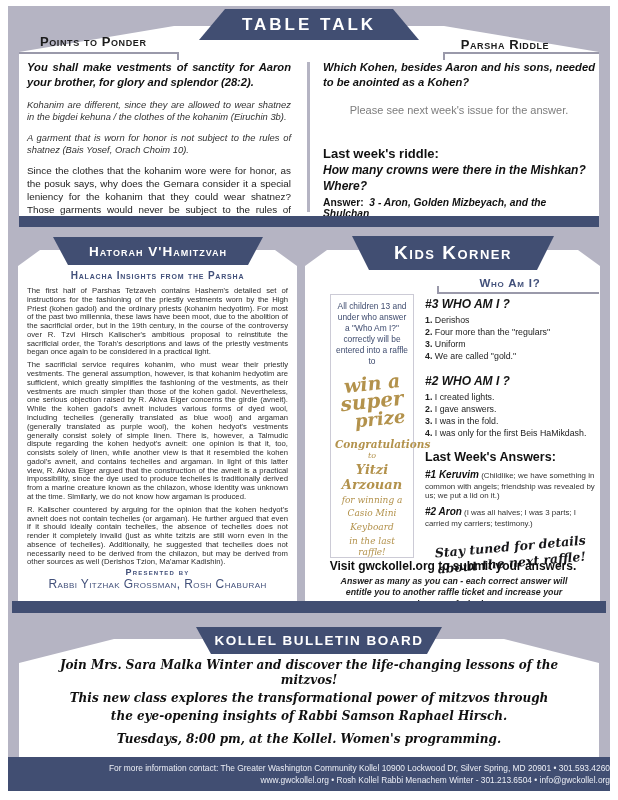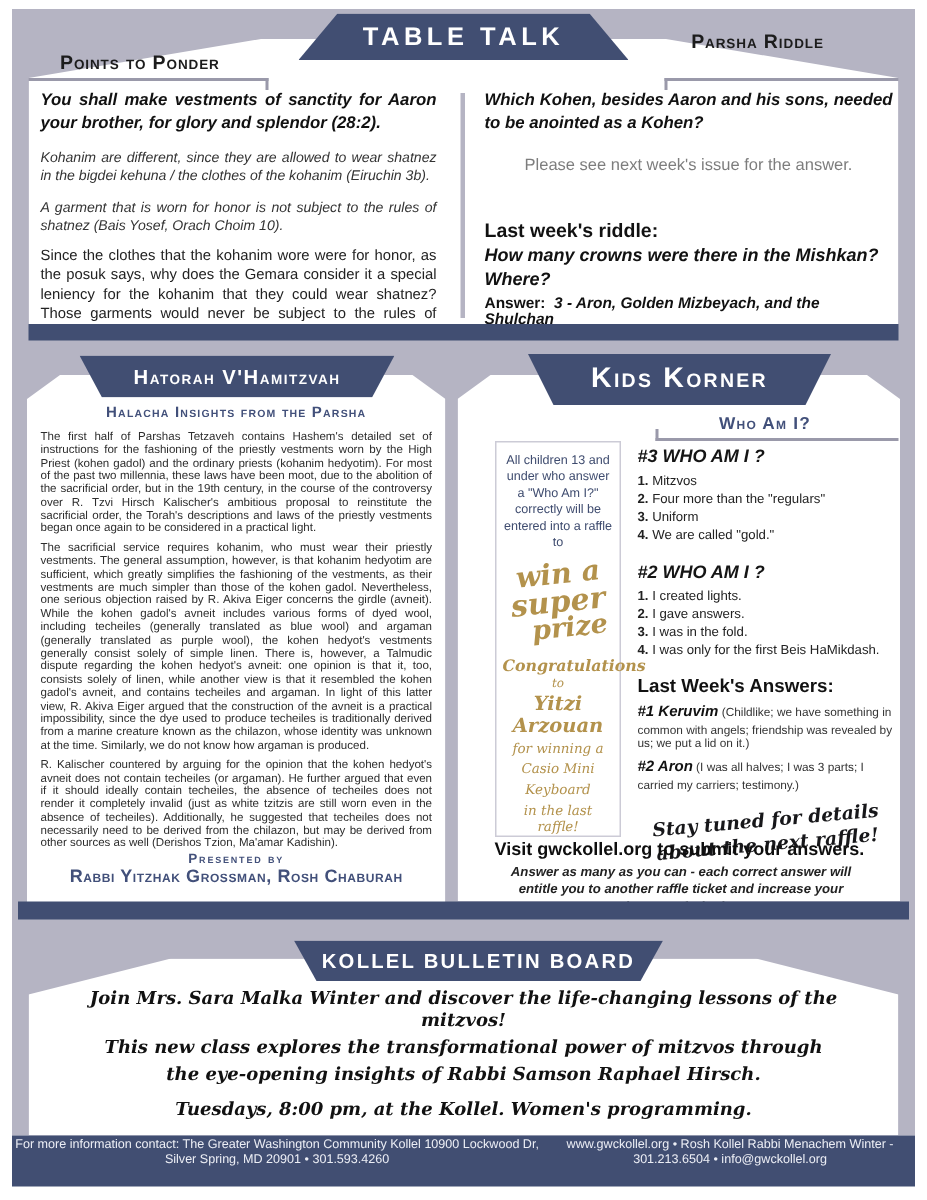--- a/index.html
+++ b/index.html
@@ -21,21 +21,21 @@
               clip-path:polygon(0 0,100% 0,calc(100% - 15px) 100%,15px 100%);}
 
   
   .sec-top{position:absolute;left:19px;top:26px;width:580px;height:190px;background:#ffffff;
            clip-path:polygon(0 100%,0 26px,155px 0,425px 0,580px 26px,580px 100%);}
   .bar-top{position:absolute;left:19px;top:216px;width:580px;height:11px;background:#414e72;}
   .divider-top{position:absolute;left:307px;top:62px;width:3px;height:150px;background:#b5b4c3;}
   .h-sec{position:absolute;font-weight:700;font-size:13px;letter-spacing:.6px;color:#1c1c1c;
          font-variant:small-caps;}
   .h-ptp{left:40px;top:34px;width:230px;text-align:left;}
-  .h-pr{left:405px;top:20px;width:200px;text-align:center;}
+  .h-pr{left:405px;top:37px;width:200px;text-align:center;}
   .rule{position:absolute;height:1.5px;background:#9a99aa;}
   .rule-ptp{left:19px;top:52px;width:160px;}
   .rule-ptp::after{content:"";position:absolute;right:0;top:0;width:2px;height:8px;background:#9a99aa;}
   .rule-pr{left:443px;top:52px;width:156px;}
   .rule-pr::before{content:"";position:absolute;left:0;top:0;width:2px;height:8px;background:#9a99aa;}
   .col-ptp{position:absolute;left:27px;top:60px;width:264px;}
   .col-pr{position:absolute;left:323px;top:60px;width:272px;}
   .quote{font-size:11.2px;font-weight:700;font-style:italic;text-align:justify;color:#111;
          line-height:1.35;margin:0 0 9px;}
   .src{font-size:9.4px;font-style:italic;color:#333;text-align:justify;line-height:1.3;margin:0 0 8px;}
@@ -49,21 +49,21 @@
 
   
   .sec-mleft{position:absolute;left:18px;top:250px;width:279px;height:352px;background:#ffffff;
              clip-path:polygon(0 100%,0 16px,22px 0,257px 0,279px 16px,279px 100%);}
   .sub-hal{position:absolute;left:18px;top:270px;width:279px;text-align:center;color:#42507a;
            font-weight:700;font-size:10px;letter-spacing:.8px;font-variant:small-caps;}
   .hat-body{position:absolute;left:27px;top:287px;width:261px;}
   .hat-body p{font-size:7.7px;line-height:1.14;text-align:justify;color:#2d2d2d;margin:0 0 4px;}
   .presented{position:absolute;left:18px;top:567px;width:279px;text-align:center;color:#42507a;}
   .presented .p1{font-size:9px;font-weight:700;letter-spacing:1.2px;font-variant:small-caps;display:block;}
-  .presented .p2{font-size:12px;font-weight:700;letter-spacing:.4px;font-variant:small-caps;display:block;}
+  .presented .p2{font-size:12px;font-weight:400;letter-spacing:.4px;font-variant:small-caps;display:block;}
   .bar-mid{position:absolute;left:12px;top:601px;width:594px;height:12px;background:#414e72;}
 
   
   .sec-kids{position:absolute;left:305px;top:250px;width:295px;height:351px;background:#ffffff;
             clip-path:polygon(0 100%,0 16px,22px 0,273px 0,295px 16px,295px 100%);}
   .h-wai{position:absolute;left:430px;top:277px;width:160px;text-align:center;color:#42507a;
          font-weight:700;font-size:11.5px;letter-spacing:.8px;font-variant:small-caps;}
   .rule-wai{left:437px;top:292px;width:162px;}
   .rule-wai::before{content:"";position:absolute;left:0;bottom:0;width:2px;height:8px;background:#9a99aa;}
   .raffle-box{position:absolute;left:330px;top:294px;width:84px;height:264px;background:#ffffff;
@@ -96,21 +96,21 @@
   .sec-bottom{position:absolute;left:19px;top:639px;width:580px;height:118px;background:#ffffff;
               clip-path:polygon(0 100%,0 24px,95px 0,485px 0,580px 24px,580px 100%);}
   .bulletin-body{position:absolute;left:40px;top:658px;width:538px;text-align:center;
                  font-family:"DejaVu Serif",serif;font-style:italic;font-weight:700;color:#111;}
   .horeb{font-size:19px;margin:0 0 9px;}
   .bl{font-size:12px;margin:0 0 3px;line-height:1.25;}
   .bl4{font-size:12px;margin:8px 0 0;}
 
   
   .footer{position:absolute;left:8px;top:757px;width:602px;height:34px;background:#414e72;
-          color:#eceef5;display:flex;align-items:flex-start;justify-content:center;
+          color:#eceef5;display:flex;flex-direction:column;align-items:flex-end;justify-content:center;
           gap:2px;font-size:8.4px;text-align:center;}
 </style>
 </head>
 <body>
 
 <div class="page">
   <div class="frame"></div>
 
   <div class="sec-top"></div>
   <div class="banner banner-tt">
@@ -171,21 +171,21 @@
     <span class="gold winner">Yitzi Arzouan</span>
     <span class="gold forw">for winning a</span>
     <span class="gold forw">Casio Mini</span>
     <span class="gold forw">Keyboard</span>
     <span class="gold forw">in the last raffle!</span>
   </div>
 
   <div class="kids-qa">
     <p class="qlabel">#3  WHO AM I ?</p>
     <ol class="kids-list">
-      <li>Mitzvos</li>
+      <li>Derishos</li>
       <li>Four more than the "regulars"</li>
       <li>Uniform</li>
       <li>We are called "gold."</li>
     </ol>
     <p class="qlabel">#2  WHO AM I ?</p>
     <ol class="kids-list">
       <li>I created lights.</li>
       <li>I gave answers.</li>
       <li>I was in the fold.</li>
       <li>I was only for the first Beis HaMikdash.</li>

